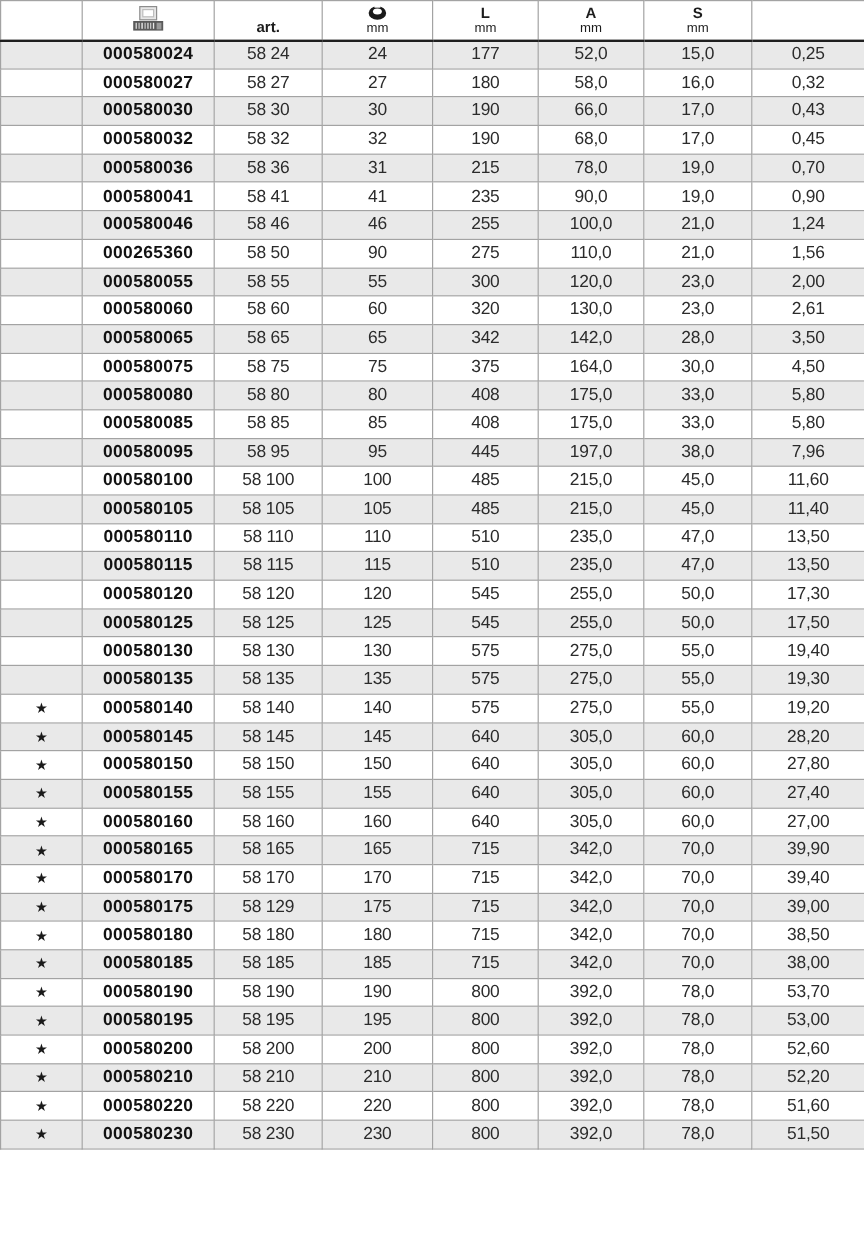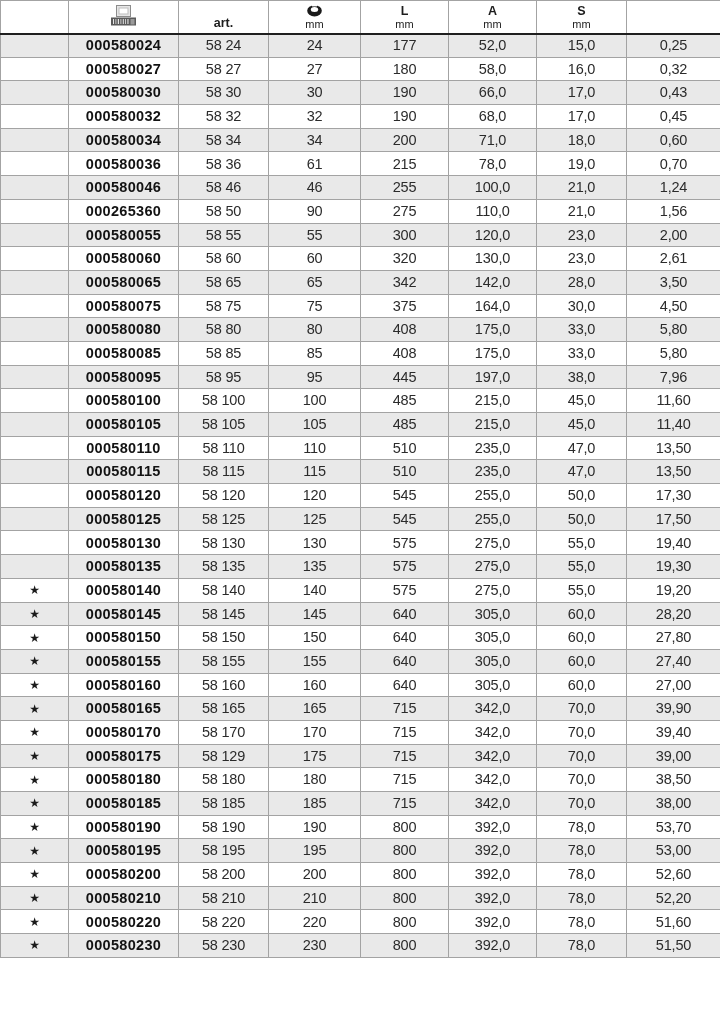--- a/index.html
+++ b/index.html
@@ -146,37 +146,37 @@
         <td class="col-ean">000580032</td>
         <td class="col-art">58 32</td>
         <td class="col-size">32</td>
         <td class="col-l">190</td>
         <td class="col-a">68,0</td>
         <td class="col-s">17,0</td>
         <td class="col-weight">0,45</td>
       </tr>
       <tr>
         <td class="col-fav"></td>
-        <td class="col-ean">000580034</td>
-        <td class="col-art">58 34</td>
-        <td class="col-size">34</td>
-        <td class="col-l">200</td>
-        <td class="col-a">71,0</td>
-        <td class="col-s">18,0</td>
-        <td class="col-weight">0,60</td>
-      </tr>
-      <tr>
-        <td class="col-fav"></td>
         <td class="col-ean">000580036</td>
         <td class="col-art">58 36</td>
-        <td class="col-size">61</td>
+        <td class="col-size">31</td>
         <td class="col-l">215</td>
         <td class="col-a">78,0</td>
         <td class="col-s">19,0</td>
         <td class="col-weight">0,70</td>
+      </tr>
+      <tr>
+        <td class="col-fav"></td>
+        <td class="col-ean">000580041</td>
+        <td class="col-art">58 41</td>
+        <td class="col-size">41</td>
+        <td class="col-l">235</td>
+        <td class="col-a">90,0</td>
+        <td class="col-s">19,0</td>
+        <td class="col-weight">0,90</td>
       </tr>
       <tr>
         <td class="col-fav"></td>
         <td class="col-ean">000580046</td>
         <td class="col-art">58 46</td>
         <td class="col-size">46</td>
         <td class="col-l">255</td>
         <td class="col-a">100,0</td>
         <td class="col-s">21,0</td>
         <td class="col-weight">1,24</td>

